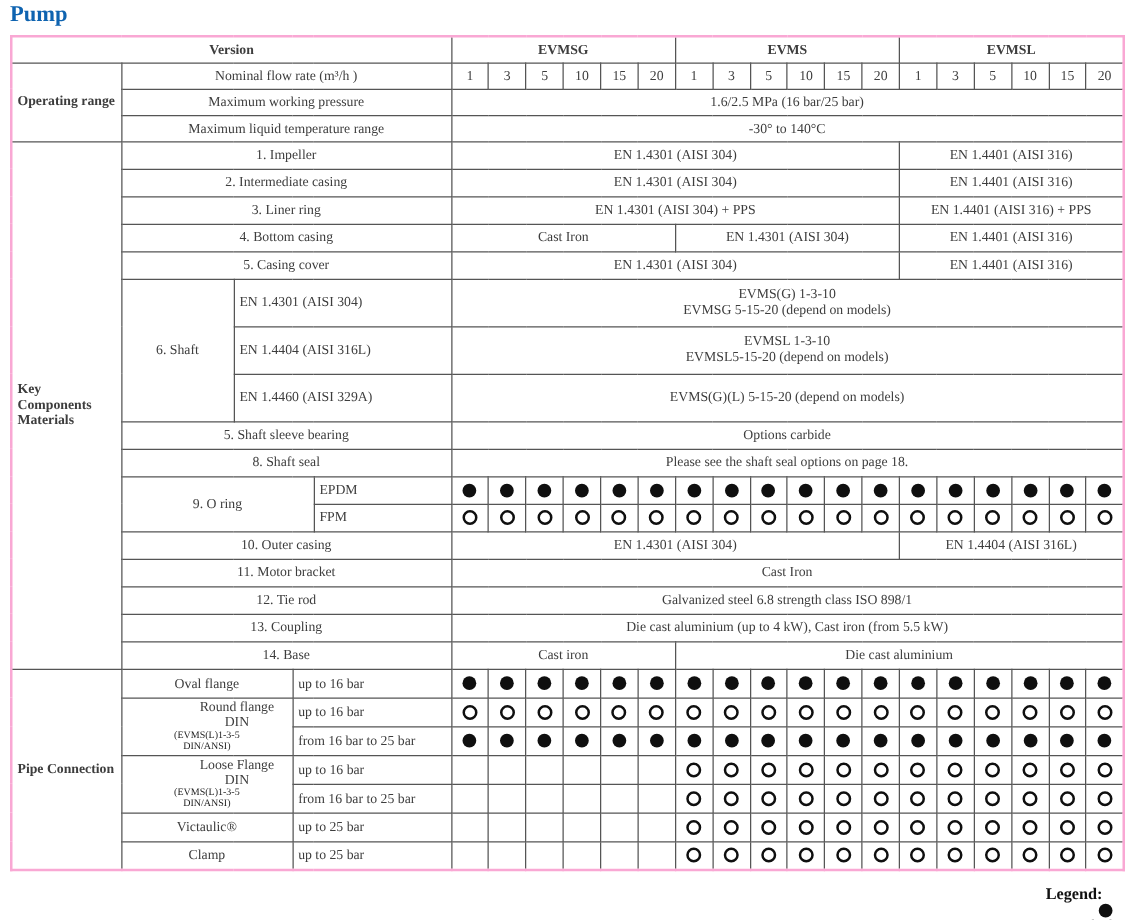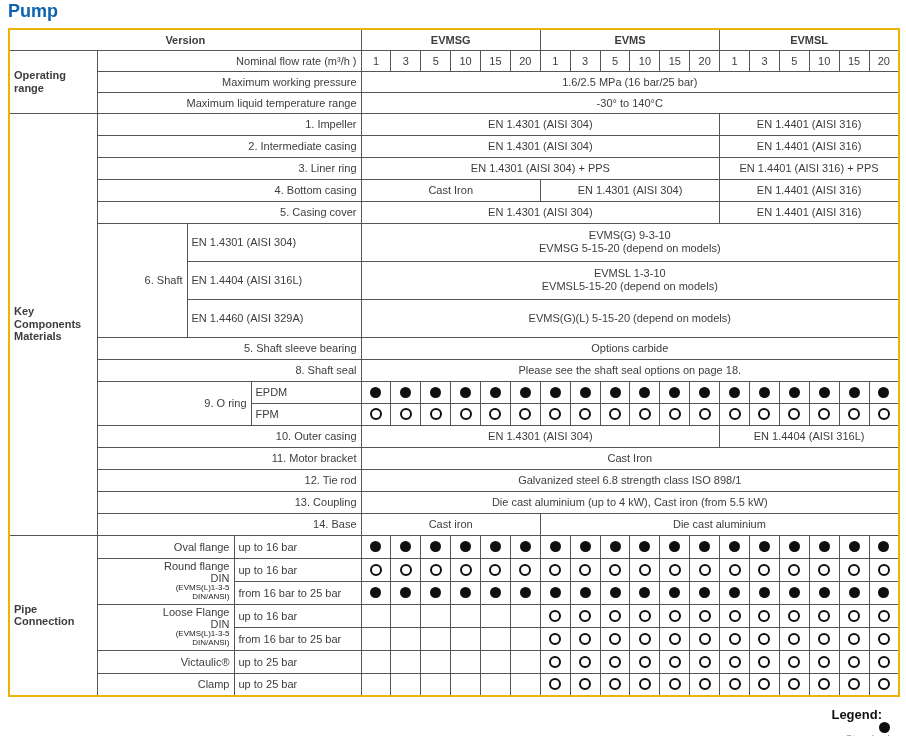--- a/index.html
+++ b/index.html
@@ -1,45 +1,45 @@
 <!DOCTYPE html>
 <html><head>
 <meta charset="utf-8">
 <style>
   html,body{margin:0;padding:0;background:#ffffff;}
   .page{
     position:relative;width:906px;height:736px;background:#ffffff;
-    font-family:Liberation Sans, sans-serif;overflow:hidden;
+    font-family:Liberation Serif, serif;overflow:hidden;
   }
   .title{
     position:absolute;left:8px;top:1px;margin:0;
     font-size:18px;font-weight:bold;color:#0e63b0;letter-spacing:0px;
   }
   table.spec{
     position:absolute;left:8px;top:28px;width:890px;
     border-collapse:collapse;table-layout:fixed;
-    border:2px solid #eab308;
+    border:2px solid #f9a8d4;
   }
   table.spec td{
     border:1px solid #555555;
     padding:0 4px;
     font-size:11px;color:#3d3d3d;
     vertical-align:middle;overflow:hidden;
     background:#ffffff;
   }
   td.shade{background:#e8e8e8;}
   td.ver{
     color:#0e63b0;font-weight:bold;text-align:center;font-size:12px;
     border-bottom:1px solid #333;
   }
   td.seccell{
     color:#0e63b0;font-weight:bold;font-size:12px;line-height:1.15;
     text-align:left;padding-left:5px;background:#ffffff;
   }
-  td.lbl{text-align:right;color:#1c1c1c;padding-left:6px;}
+  td.lbl{text-align:center;color:#1c1c1c;padding-left:6px;}
   td.nr{border-right:hidden;}
   td.sub{border-left:hidden;text-align:left;color:#1c1c1c;padding-left:4px;}
   td.val{text-align:center;color:#424242;}
   .multiline{white-space:pre-line;line-height:1.2;}
   td.flowcell{text-align:center;color:#8a8a8a;font-size:11.5px;padding:0;}
   td.dotcell{text-align:center;padding:0;line-height:0;}
   .dot{display:inline-block;border-radius:50%;vertical-align:middle;}
   .dot.filled{width:11px;height:11px;background:#0f0f0f;}
   .dot.open{width:8px;height:8px;border:2px solid #0f0f0f;background:#ffffff;}
   .lblmain{line-height:1.1;margin-left:48px;}
@@ -146,21 +146,21 @@
           </tr>
           <tr style="height: 22px;">
             <td class="lbl" colspan="4">5. Casing cover</td>
             <td class="val" colspan="12">EN 1.4301 (AISI 304)</td>
             <td class="val" colspan="6">EN 1.4401 (AISI 316)</td>
           </tr>
           <tr style="height: 38px;">
             <td class="lbl nr" colspan="1" rowspan="3">6. Shaft</td>
             <td class="sub" colspan="3">EN 1.4301 (AISI 304)</td>
             <td class="val" colspan="18">
-              <div class="multiline">EVMS(G) 9-3-10
+              <div class="multiline">EVMS(G) 1-3-10
 EVMSG 5-15-20 (depend on models)</div>
             </td>
           </tr>
           <tr style="height: 38px;">
             <td class="sub" colspan="3">EN 1.4404 (AISI 316L)</td>
             <td class="val" colspan="18">
               <div class="multiline">EVMSL 1-3-10
 EVMSL5-15-20 (depend on models)</div>
             </td>
           </tr>

